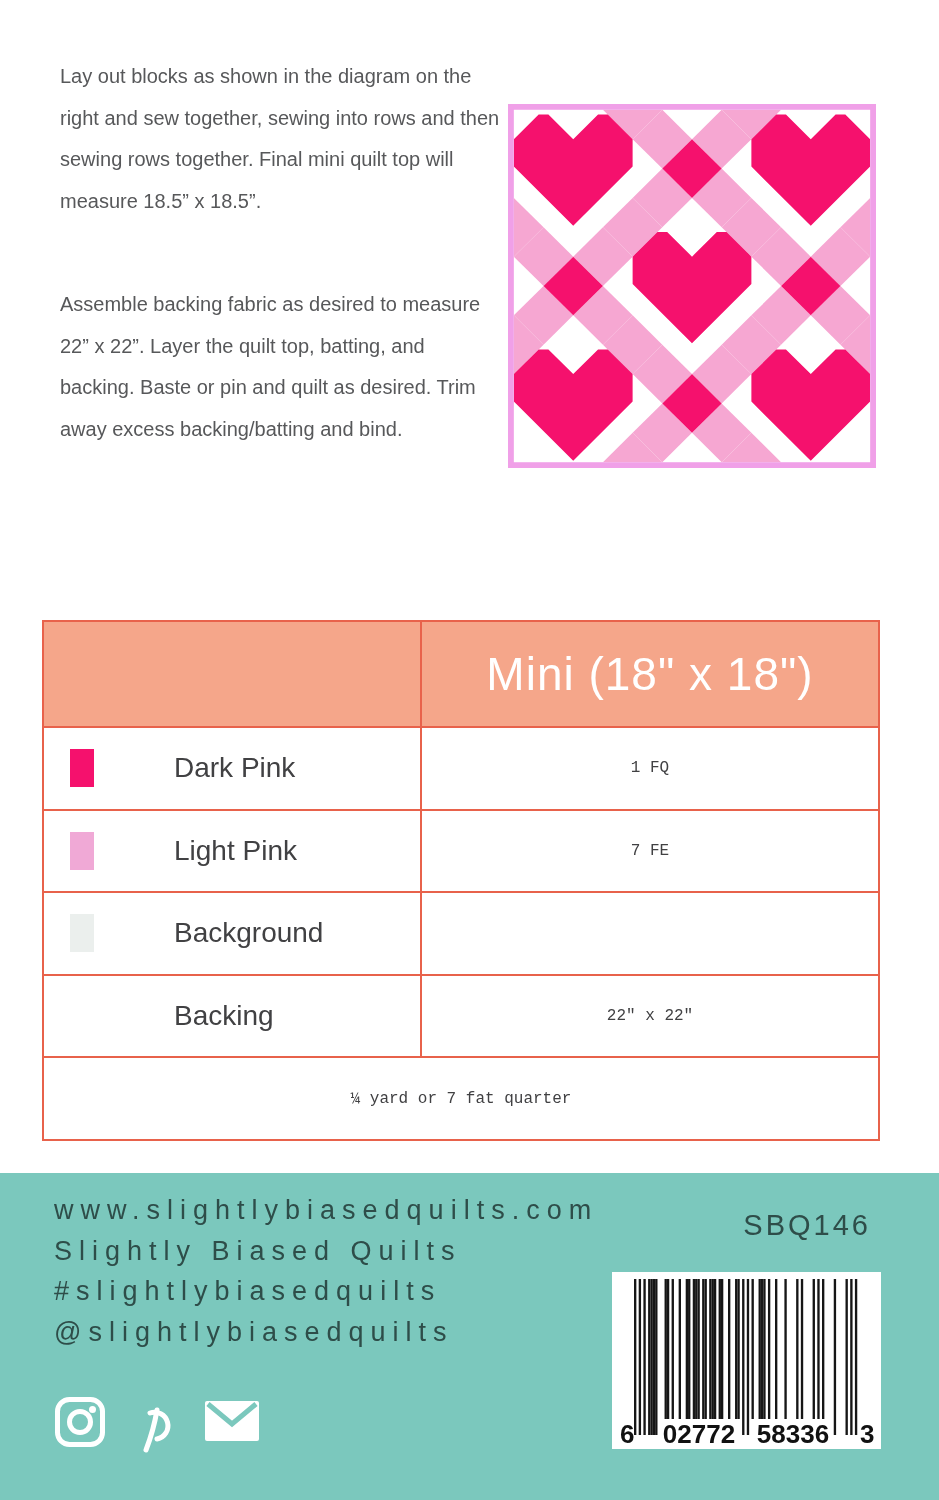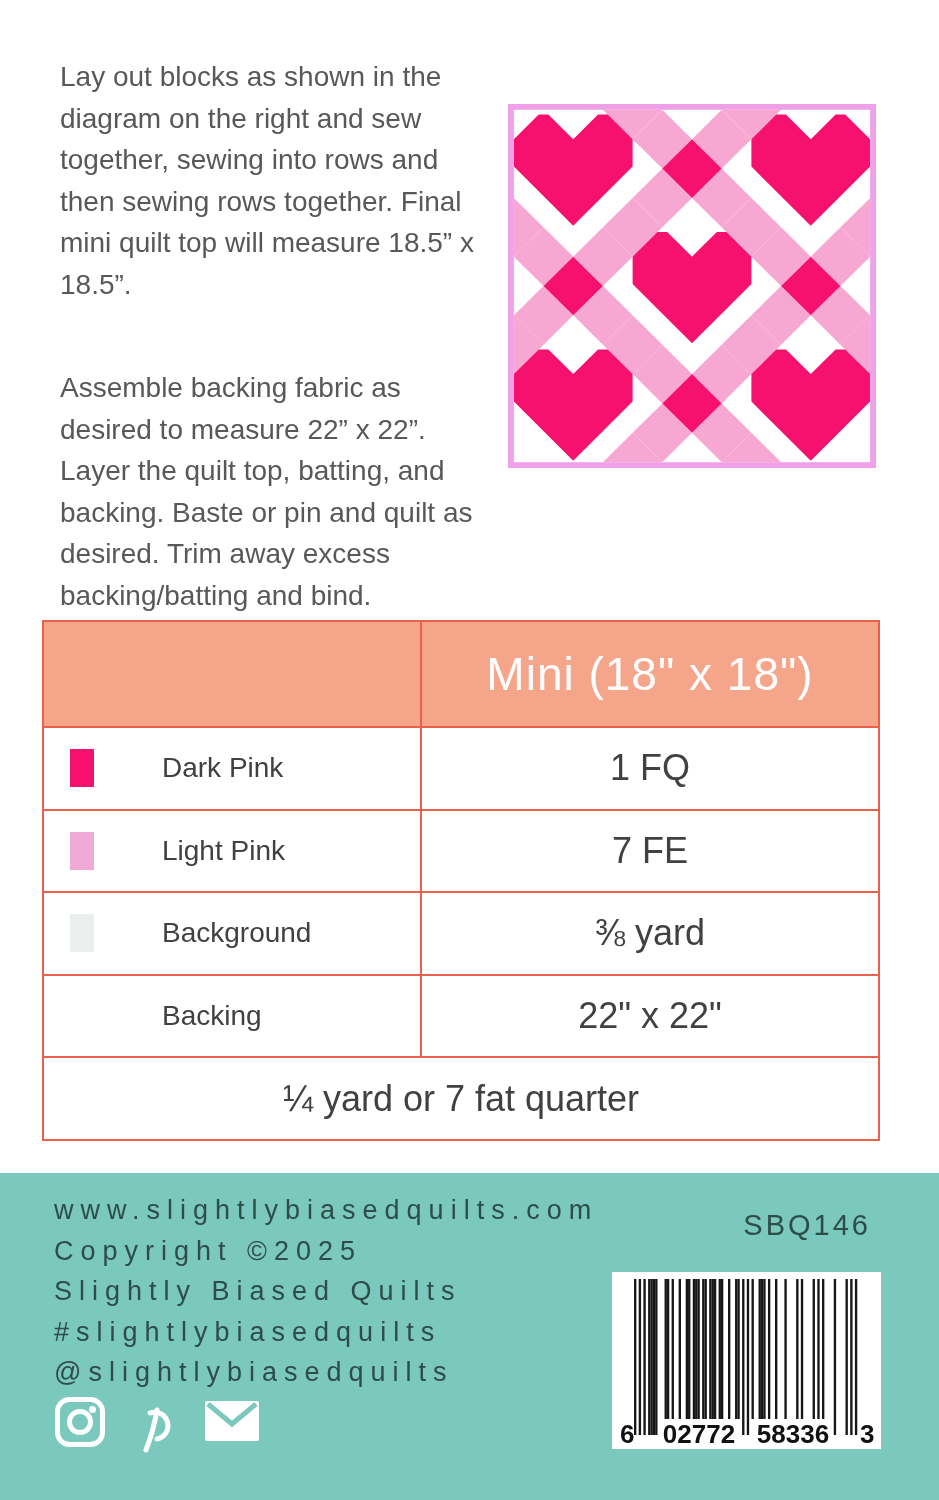--- a/index.html
+++ b/index.html
@@ -1,45 +1,45 @@
 <!DOCTYPE html>
 <html style="--dark-pink: #F5116D; --light-pink: #F6A7D2; --quilt-border: #F0A0E8; --table-border: #E8624B; --table-header-bg: #F5A68A; --body-text: #57585A; --label-text: #414143; --teal-bg: #7BC8BD; --footer-text: #2E4D49;"><head>
 <meta charset="utf-8">
 <style>
   html,body{margin:0;padding:0;background:#fff;}
   .page{position:relative;width:939px;height:1500px;background:#fff;overflow:hidden;
         font-family:"Liberation Sans",sans-serif;}
 
   
   .instructions{position:absolute;left:60px;top:56px;width:440px;
-                font-size:28px;line-height:41.5px;color:var(--body-text);}
+                font-size:20px;line-height:41.5px;color:var(--body-text);}
   .instructions p{margin:0;}
   .instructions p + p{margin-top:62px;}
 
   
   .quilt{position:absolute;left:508px;top:104px;width:368px;height:364px;display:block;}
   .qd-l{fill:var(--light-pink);}
   .qd-k{fill:var(--dark-pink);}
   .q-frame{fill:none;stroke:var(--quilt-border);stroke-width:6;}
 
   
   .mat-table{position:absolute;left:42px;top:620px;width:838px;height:521px;
              box-sizing:border-box;border:2px solid var(--table-border);
              display:flex;flex-direction:column;background:#fff;}
   .mt-header{height:104px;flex:none;background:var(--table-header-bg);display:flex;}
   .mt-h1{width:378px;flex:none;border-right:2px solid var(--table-border);box-sizing:border-box;}
   .mt-h2{flex:1;display:flex;align-items:center;justify-content:center;
          color:#fff;font-size:46px;font-weight:300;letter-spacing:1px;}
   .mt-row{flex:1;display:flex;border-top:2px solid var(--table-border);}
   .mt-c1{width:378px;flex:none;border-right:2px solid var(--table-border);box-sizing:border-box;
-         display:flex;align-items:center;position:relative;}
+         display:flex;align-items:center;position:relative;padding-left:12px;}
   .swatch{position:absolute;left:26px;top:50%;transform:translateY(-50%);width:24px;height:38px;}
   .mt-label{margin-left:118px;font-size:28px;color:var(--label-text);}
   .mt-c2{flex:1;display:flex;align-items:center;justify-content:center;
-         font-size:36px;color:var(--label-text);}
+         font-size:16px;color:var(--label-text);font-family:Liberation Mono, monospace;}
 
   
   .footer{position:absolute;left:0;top:1173px;width:939px;height:327px;background:var(--teal-bg);}
   .f-lines{position:absolute;left:54px;top:17px;font-size:27px;line-height:40.5px;
            letter-spacing:7px;color:var(--footer-text);white-space:nowrap;}
   .f-sku{position:absolute;right:68px;top:36px;font-size:29px;letter-spacing:3px;
          color:var(--footer-text);}
   .f-barcode{position:absolute;left:612px;top:99px;width:269px;height:177px;display:block;}
   .bc-bg{fill:#fff;}
   .bc-bar{fill:#161616;}
@@ -122,35 +122,33 @@
           <div class="mt-c1">
             <span class="swatch" style="background: rgb(240, 169, 214);"></span>
             <span class="mt-label">Light Pink</span>
           </div>
           <div class="mt-c2">7 FE</div>
         </div><div class="mt-row">
           <div class="mt-c1">
             <span class="swatch" style="background: rgb(235, 239, 237);"></span>
             <span class="mt-label">Background</span>
           </div>
-          <div class="mt-c2">⅜ yard</div>
         </div><div class="mt-row">
           <div class="mt-c1">
             <span class="mt-label">Backing</span>
           </div>
           <div class="mt-c2">22" x 22"</div>
         </div><div class="mt-row">
           <div class="mt-c2">¼ yard or 7 fat quarter</div>
         </div></div>
   </div>
 
   <div class="footer">
     <div class="f-lines" id="footer-lines">
         <div>www.slightlybiasedquilts.com</div>
-        <div>Copyright ©2025</div>
         <div>Slightly Biased Quilts</div>
         <div>#slightlybiasedquilts</div>
         <div>@slightlybiasedquilts</div>
       </div>
     <div class="f-sku">SBQ146</div>
 
     <svg class="f-barcode" viewBox="0 0 269 177">
       <rect class="bc-bg" x="0" y="0" width="269" height="177"></rect>
       <g id="bc-bars">
           <rect x="22.00" y="7" width="2.35" height="156" class="bc-bar"></rect>

